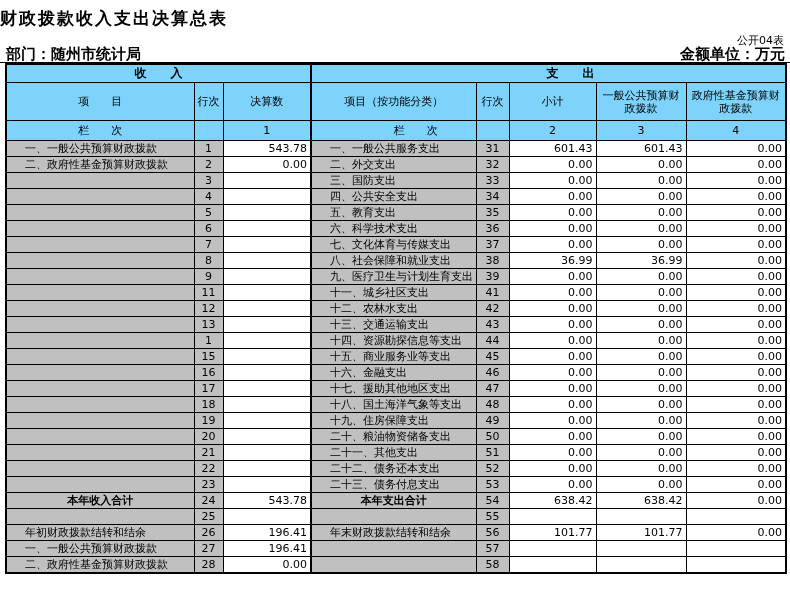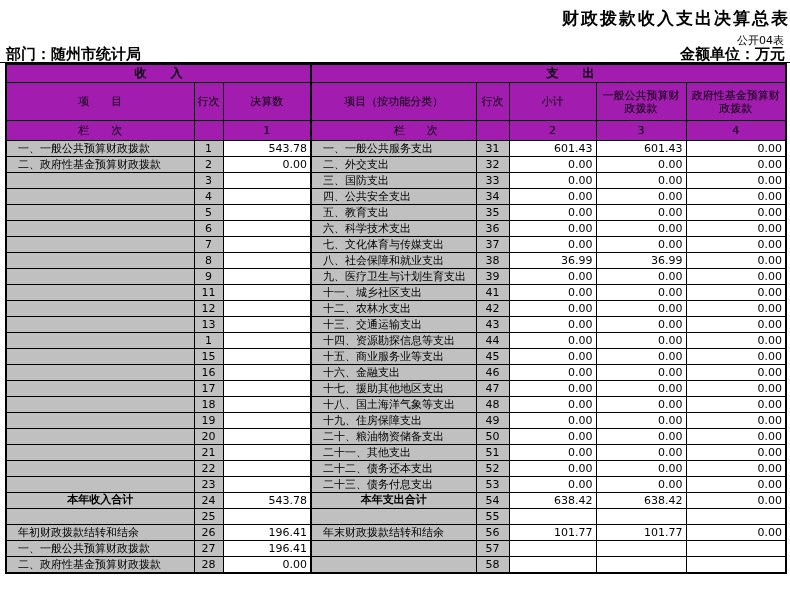--- a/index.html
+++ b/index.html
@@ -2,51 +2,51 @@
 <html><head>
 <meta charset="utf-8">
 <style>
   html,body { margin:0; padding:0; background:#ffffff; }
   body {
     width:790px; height:604px; overflow:hidden; color:#000;
     font-family:"DejaVu Sans", sans-serif;
     -webkit-font-smoothing:antialiased;
   }
   .title {
-    text-align:right; font-size:17px; font-weight:bold;
+    text-align:left; font-size:17px; font-weight:bold;
     padding-top:7px; letter-spacing:2px;
   }
   .table-code {
     text-align:right; font-size:11px; font-weight:normal;
     padding-right:6px; margin-top:4px; line-height:13px;
   }
   .info-row {
     display:flex; justify-content:space-between; align-items:flex-end;
     font-size:15px; font-weight:bold; line-height:13px;
     padding:0 5px 1px 6px; border-bottom:1px solid #000; margin-top:1px;
   }
   table {
     border-collapse:collapse; table-layout:fixed;
     width:780px; margin-left:5px; border:2px solid #000;
   }
   th, td {
     border:1px solid #000; overflow:hidden; white-space:nowrap;
     padding:0; font-weight:normal;
   }
-  thead th { background:#a21caf; font-size:11px; text-align:center; }
+  thead th { background:#7dd3fc; font-size:11px; text-align:center; }
   tr.band th { font-weight:bold; font-size:12px; height:17px; }
   tr.head th { height:37px; white-space:normal; line-height:13px; padding:0 2px; }
   tr.lanci th { height:19px; }
   tbody tr { height:15px; }
   tbody td { font-size:11px; line-height:15px; }
   td.grey { background:#c0c0c0; }
-  td.item { text-align:left; padding-left:11px; }
+  td.item { text-align:left; padding-left:18px; }
   td.rn   { text-align:center; }
   td.num  { text-align:right; padding-right:3px; background:#ffffff; }
-  td.bc   { text-align:center; font-weight:bold; padding-left:0;font-family:Liberation Mono, monospace; }
+  td.bc   { text-align:center; font-weight:bold; padding-left:0; }
   .sep    { border-left:2px solid #000;padding-left:44px; }
 </style>
 </head>
 <body>
 
 <div class="page">
 
   <div class="title">财政拨款收入支出决算总表</div>
 
   <div class="table-code">公开04表</div>

